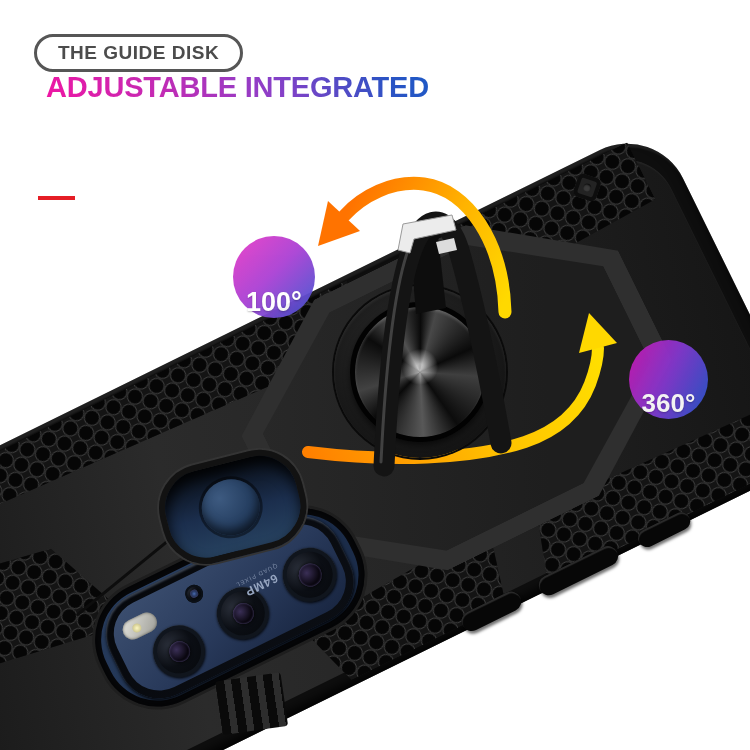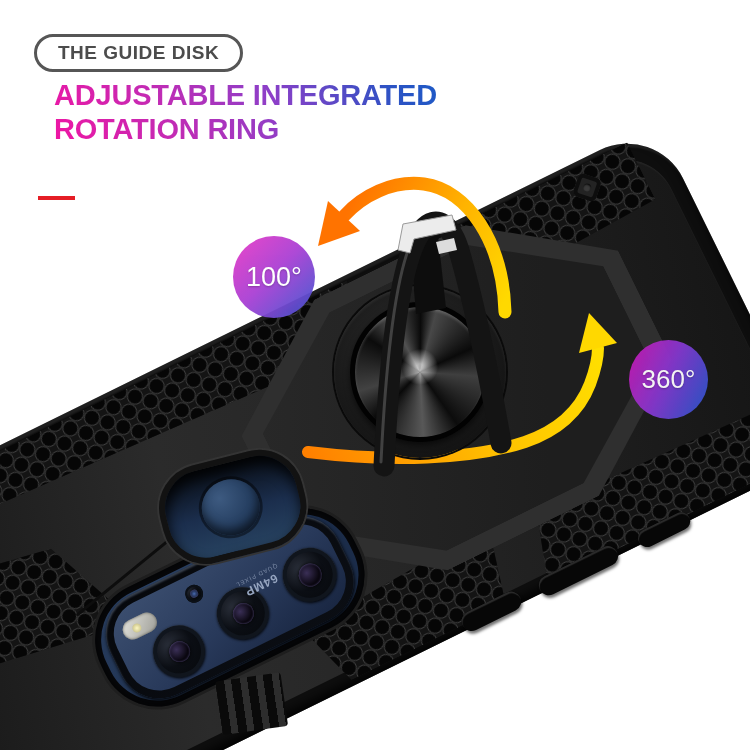--- a/index.html
+++ b/index.html
@@ -2,21 +2,21 @@
 <html><head>
 <meta charset="utf-8">
 <style>
   html,body{margin:0;padding:0;background:#fff;}
   .stage{position:relative;width:750px;height:750px;background:#ffffff;overflow:hidden;
          font-family:"Liberation Sans","DejaVu Sans",sans-serif;}
 
   
   .badge-pill{position:absolute;left:34px;top:18px;padding:5px 21px;border:3px solid #565656;
     border-radius:20px;font-size:19px;font-weight:700;color:#4c4c4c;letter-spacing:.5px;background:#fff;margin-top:16px;}
-  .title{position:absolute;left:38px;top:62px;margin:16px;font-size:29px;line-height:34px;font-weight:800;
+  .title{position:absolute;left:38px;top:62px;margin:8px;font-size:29px;line-height:34px;font-weight:800;
     letter-spacing:-.2px;
     background:linear-gradient(62deg,#f015a3 0%,#c32bb4 30%,#8d3fc8 58%,#2b53c4 88%,#1d5ac6 100%);
     -webkit-background-clip:text;background-clip:text;color:transparent;}
   .title span{display:block;}
   .divider{position:absolute;left:38px;top:196px;width:37px;height:4px;background:#e51d25;}
 
   
   .case{position:absolute;left:-152px;top:520px;width:900px;height:372px;
     transform:rotate(-26.2deg);transform-origin:0 0;background:#0e0e0e;border-radius:62px;
     box-shadow:inset 0 4px 2px rgba(255,255,255,.08), inset 0 -6px 10px rgba(0,0,0,.8);}
@@ -96,22 +96,22 @@
     background:radial-gradient(circle at 45% 40%,#323232 0%,#1a1a1a 55%,#0b0b0b 100%);
     box-shadow:0 0 0 2px #0a0a0a, inset 0 2px 3px rgba(255,255,255,.07);}
   .disk{position:absolute;left:350px;top:302px;width:140px;height:140px;border-radius:50%;
     border:5px solid #020202;box-sizing:border-box;
     background:
       radial-gradient(circle at 50% 46%,rgba(255,255,255,.65) 0 3px,rgba(255,255,255,0) 18px),
       conic-gradient(from 15deg,#484848,#0a0a0a 14%,#3f3f3f 22%,#0c0c0c 36%,#585858 45%,#090909 58%,
                      #424242 66%,#0b0b0b 80%,#515151 88%,#0a0a0a 96%,#484848);
     box-shadow:0 3px 6px rgba(0,0,0,.6), inset 0 2px 3px rgba(255,255,255,.18);}
   .overlay-svg{position:absolute;left:0;top:0;}
-  .callout{position:absolute;border-radius:50%;display:flex;align-items:center;justify-content:center;
-    color:#fff;font-weight:400;opacity:.95;text-shadow:0 1px 2px rgba(0,0,0,.25);}
+  .callout{position:absolute;border-radius:50%;display:flex;align-items:flex-end;justify-content:center;
+    color:#fff;font-weight:700;opacity:.95;text-shadow:0 1px 2px rgba(0,0,0,.25);}
   .c100{left:233px;top:236px;width:82px;height:82px;font-size:27px;
     background:linear-gradient(135deg,#ea3cc6 0%,#a940d4 48%,#3b55cf 100%);}
   .c360{left:629px;top:340px;width:79px;height:79px;font-size:26px;
     background:linear-gradient(115deg,#cb17b0 0%,#8438cf 48%,#2458cb 100%);}
 </style>
 </head>
 <body>
 
 <div class="stage">
 
@@ -189,17 +189,16 @@
   <div class="callout c100">
     <span>100°</span>
   </div>
   <div class="callout c360">
     <span>360°</span>
   </div>
 
   <div class="badge-pill">THE GUIDE DISK</div>
   <h1 class="title">
     <span>ADJUSTABLE INTEGRATED</span>
-    <span>ROTATION RING</span>
   </h1>
   <div class="divider"></div>
 
 </div>
 
 </body></html>

